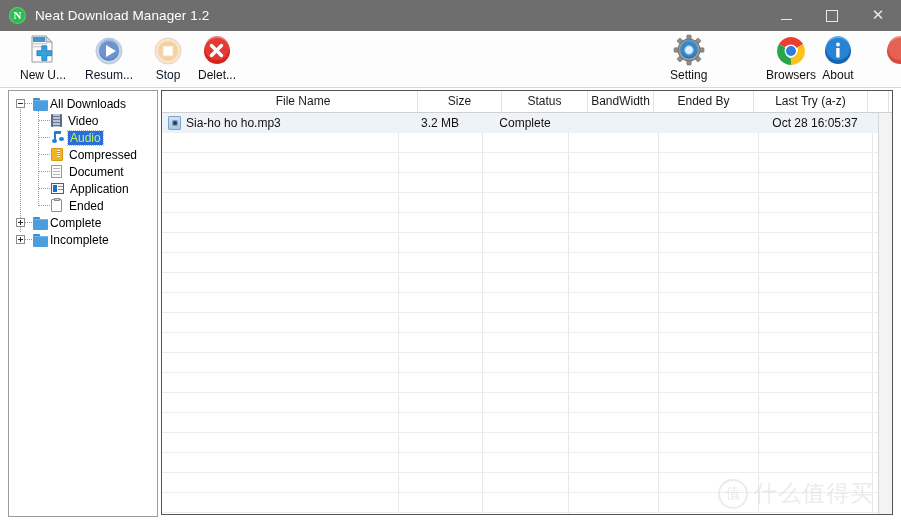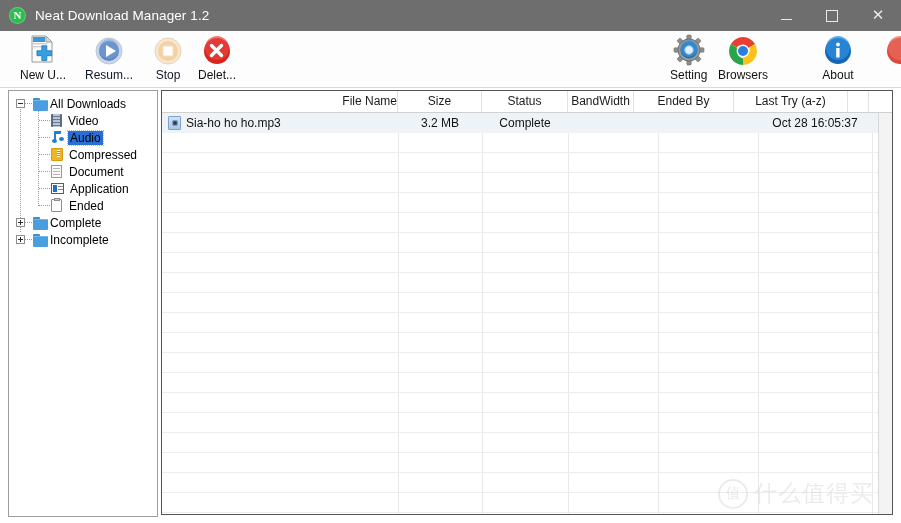--- a/index.html
+++ b/index.html
@@ -71,21 +71,21 @@
     background:#ffffff;border:1px solid #9d9d9d;
     overflow:hidden;
   }
   .tree{padding:4px 0 0 0;position:relative;}
   .tnode{
     position:relative;height:17px;display:flex;align-items:center;
     white-space:nowrap;
   }
   .tnode .lbl{font-size:12px;color:#000;line-height:1;padding:1px 2px;}
   .tnode.sel .lbl{
-    background:#2a6fd6;color:#000000;
+    background:#2a6fd6;color:#bef264;
     outline:1px dotted #9fbde8;outline-offset:0px;
   }
   .expander{
     position:absolute;width:9px;height:9px;border:1px solid #8c8c8c;background:#fff;
     box-sizing:border-box;
   }
   .expander::before{
     content:"";position:absolute;left:1px;top:3px;width:5px;height:1px;background:#2b2b2b;
   }
   .expander.plus::after{
@@ -158,21 +158,21 @@
     display:flex;
   }
   .hcell{
     position:relative;height:21px;line-height:21px;
     font-size:12px;color:#1b1b1b;
     border-right:1px solid #e2e2e2;
     box-sizing:border-box;
     text-align:center;
     overflow:hidden;white-space:nowrap;
   }
-  .hcell.first{text-align:right;padding-left:7px;}
+  .hcell.first{text-align:center;padding-left:7px;margin-left:20px;}
   .lbody{position:relative;height:402px;background:#ffffff;}
   .gridline{position:absolute;top:0;bottom:0;width:1px;background:#e8e8e8;}
   .rowline{position:absolute;left:0;right:0;height:1px;background:#ededed;}
   .row{
     position:absolute;left:0;right:0;height:20px;
     background:#eef3f8;
     display:flex;align-items:center;
     font-size:12px;color:#111;
   }
   .cell{position:absolute;height:20px;line-height:20px;font-size:12px;color:#111;white-space:nowrap;overflow:hidden;}
@@ -294,21 +294,21 @@
             <circle r="11" fill="#9a9a9a" stroke="#717171" stroke-width="1"></circle>
             <circle r="8.5" fill="#1f6fb5"></circle>
             <circle r="8.5" cy="-1.5" fill="#3f93d6" opacity="0.7"></circle>
             <circle r="4.2" fill="#dfefff" stroke="#9cc4e6" stroke-width="1"></circle>
           </g>
         </svg>
       </div>
       <div class="tblabel">Setting</div>
     </div>
 
-    <div class="tbitem" style="left:718px;">
+    <div class="tbitem" style="left:766px;">
       <div class="tbicon">
         <svg width="32" height="32" viewBox="0 0 32 32">
           <g transform="translate(16,17)">
             <path d="M0,-14 A14,14 0 0,1 12.1,7 L4.4,2.6 A6.6,6.6 0 0,0 0,-7.4 Z" fill="#ea3e30" transform="rotate(-60)"></path>
             <path d="M0,-14 A14,14 0 0,1 12.1,7 L4.4,2.6 A6.6,6.6 0 0,0 0,-7.4 Z" fill="#fcc21b" transform="rotate(60)"></path>
             <path d="M0,-14 A14,14 0 0,1 12.1,7 L4.4,2.6 A6.6,6.6 0 0,0 0,-7.4 Z" fill="#2aa34a" transform="rotate(180)"></path>
             <circle r="6.4" fill="#ffffff"></circle>
             <circle r="5" fill="#2b7de0"></circle>
           </g>
         </svg>

